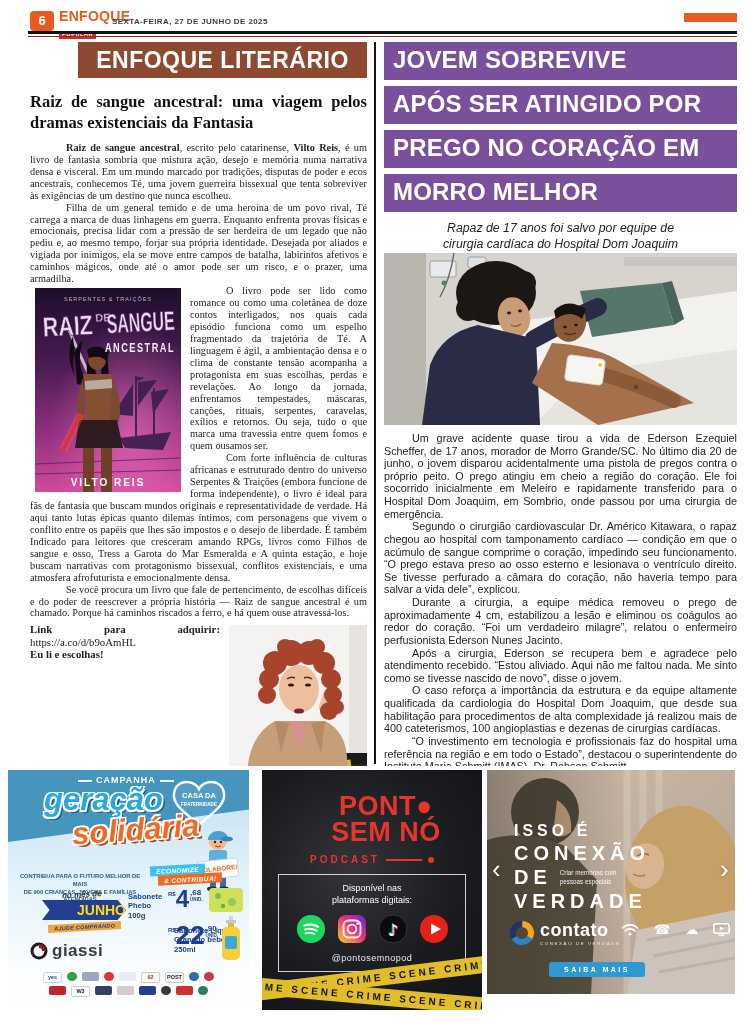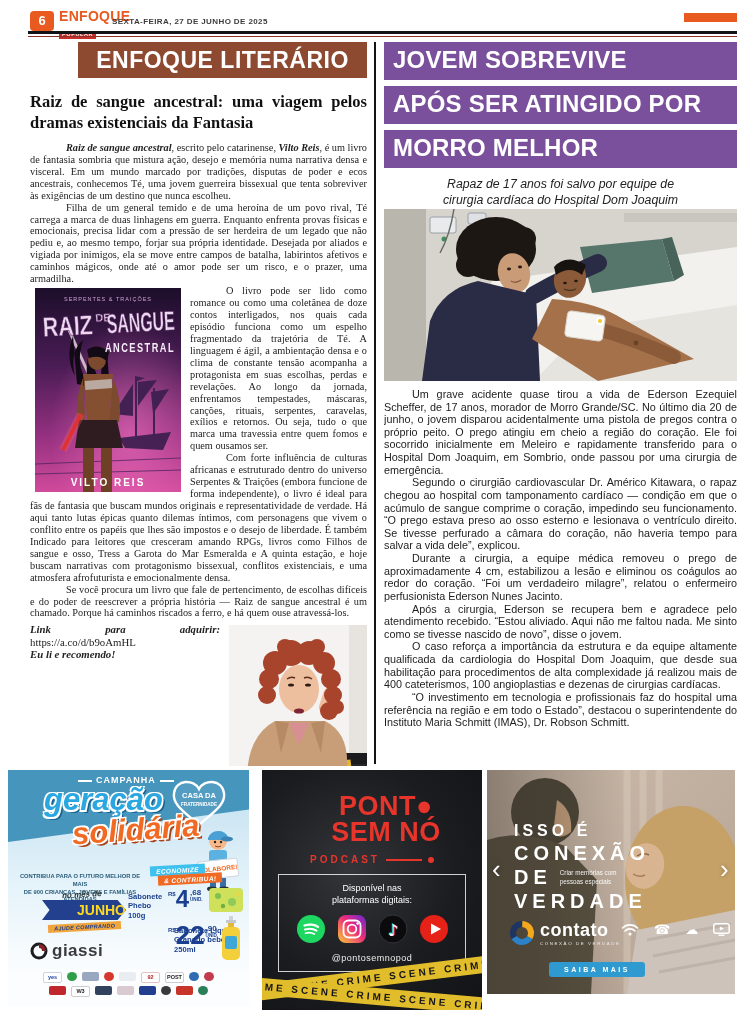--- a/index.html
+++ b/index.html
@@ -111,21 +111,21 @@
   .a3-l3{color:#fff;font-size:20px;letter-spacing:5px;font-weight:bold;}
   .a3-small{color:rgba(255,255,255,.92);font-size:6.3px;line-height:1.4;margin-top:3px;}
   .a3-l4{left:27px;top:120px;color:#fff;font-size:20px;letter-spacing:5px;font-weight:bold;}
   .a3-brand{left:22px;top:150px;display:flex;align-items:center;gap:5px;}
   .a3-brand-name{color:#fff;font-weight:bold;font-size:18px;letter-spacing:.5px;line-height:1;}
   .a3-brand-sub{color:#e9e9e9;font-size:4.4px;letter-spacing:1.6px;margin-top:2px;}
   .a3-icons{left:134px;top:152px;display:flex;gap:15px;align-items:center;}
   .u-ico{color:#fff;font-size:13px;font-family:"DejaVu Sans",sans-serif;line-height:1;}
   .a3-cta{left:62px;top:192px;background:#2e9ad0;color:#fff;font-weight:bold;font-size:7px;
           letter-spacing:2.5px;padding:4px 15px;border-radius:3px;cursor:pointer;}
-  .b{font-weight:bold;font-style:italic;}
+  .b{font-weight:bold;}
 </style>
 </head>
 <body>
 
 <div id="page">
 
   <div class="abs hdr-num">6</div>
   <div class="abs hdr-brand">
     <div class="hdr-brand-name">ENFOQUE</div>
     <div class="hdr-brand-sub">POPULAR</div>
@@ -247,30 +247,31 @@
                 <circle cx="100" cy="86" r="9"></circle>
               <circle cx="56" cy="22" r="8"></circle>
                 <circle cx="88" cy="22" r="8"></circle>
                 <circle cx="108" cy="82" r="7"></circle>
             </g>
           </svg>
         </div>
 
         <div class="link-block">
           <p><span class="b">Link para adquirir:</span><span> https://a.co/d/b9oAmHL</span></p>
-          <p><span class="b">Eu li e recomendo!</span></p>
+          <p><span class="b">Eu li e escolhas!</span></p>
         </div>
 
       </div>
     </div>
   </div>
 
   <div class="abs right-col">
     <div class="h-box">JOVEM SOBREVIVE</div>
     <div class="h-box">APÓS SER ATINGIDO POR</div>
+    <div class="h-box">PREGO NO CORAÇÃO EM</div>
     <div class="h-box">MORRO MELHOR</div>
 
     <div class="n-sub">
       <div>Rapaz de 17 anos foi salvo por equipe de</div>
       <div>cirurgia cardíaca do Hospital Dom Joaquim</div>
     </div>
 
     <div class="n-photo">
       <svg width="353" height="172" viewBox="0 0 353 172">
         <rect width="353" height="172" fill="#d6d4cd"></rect>

